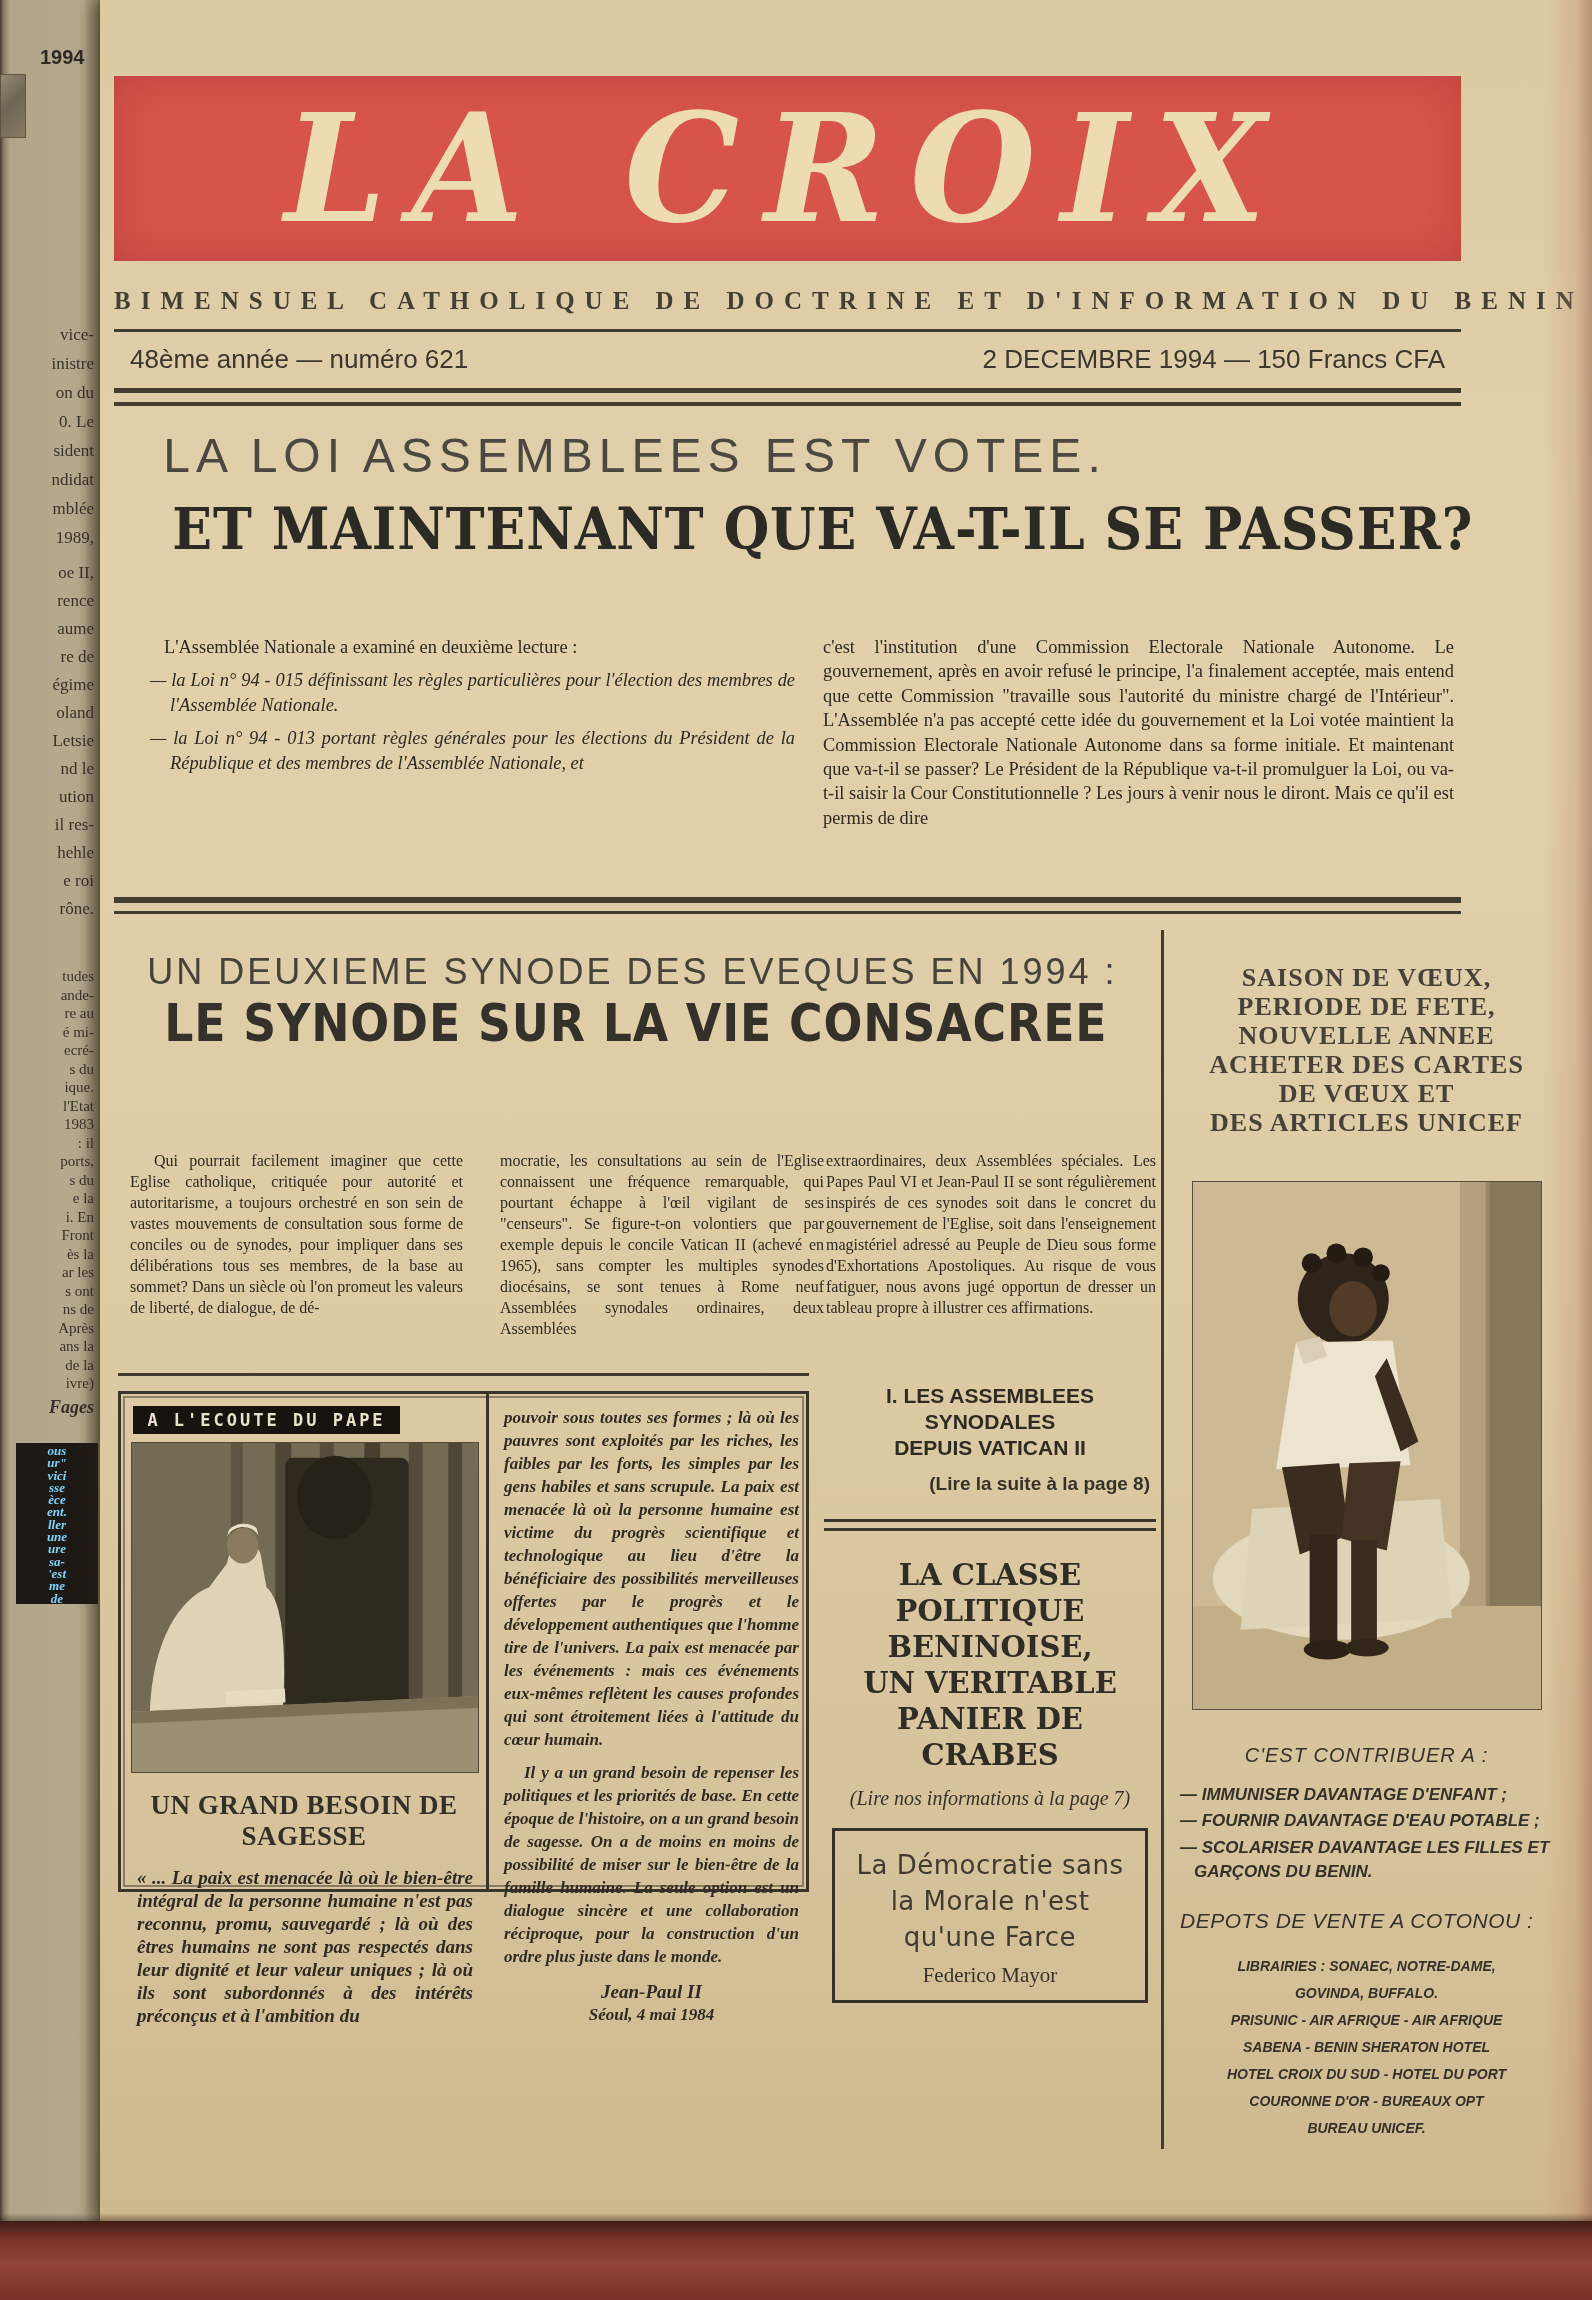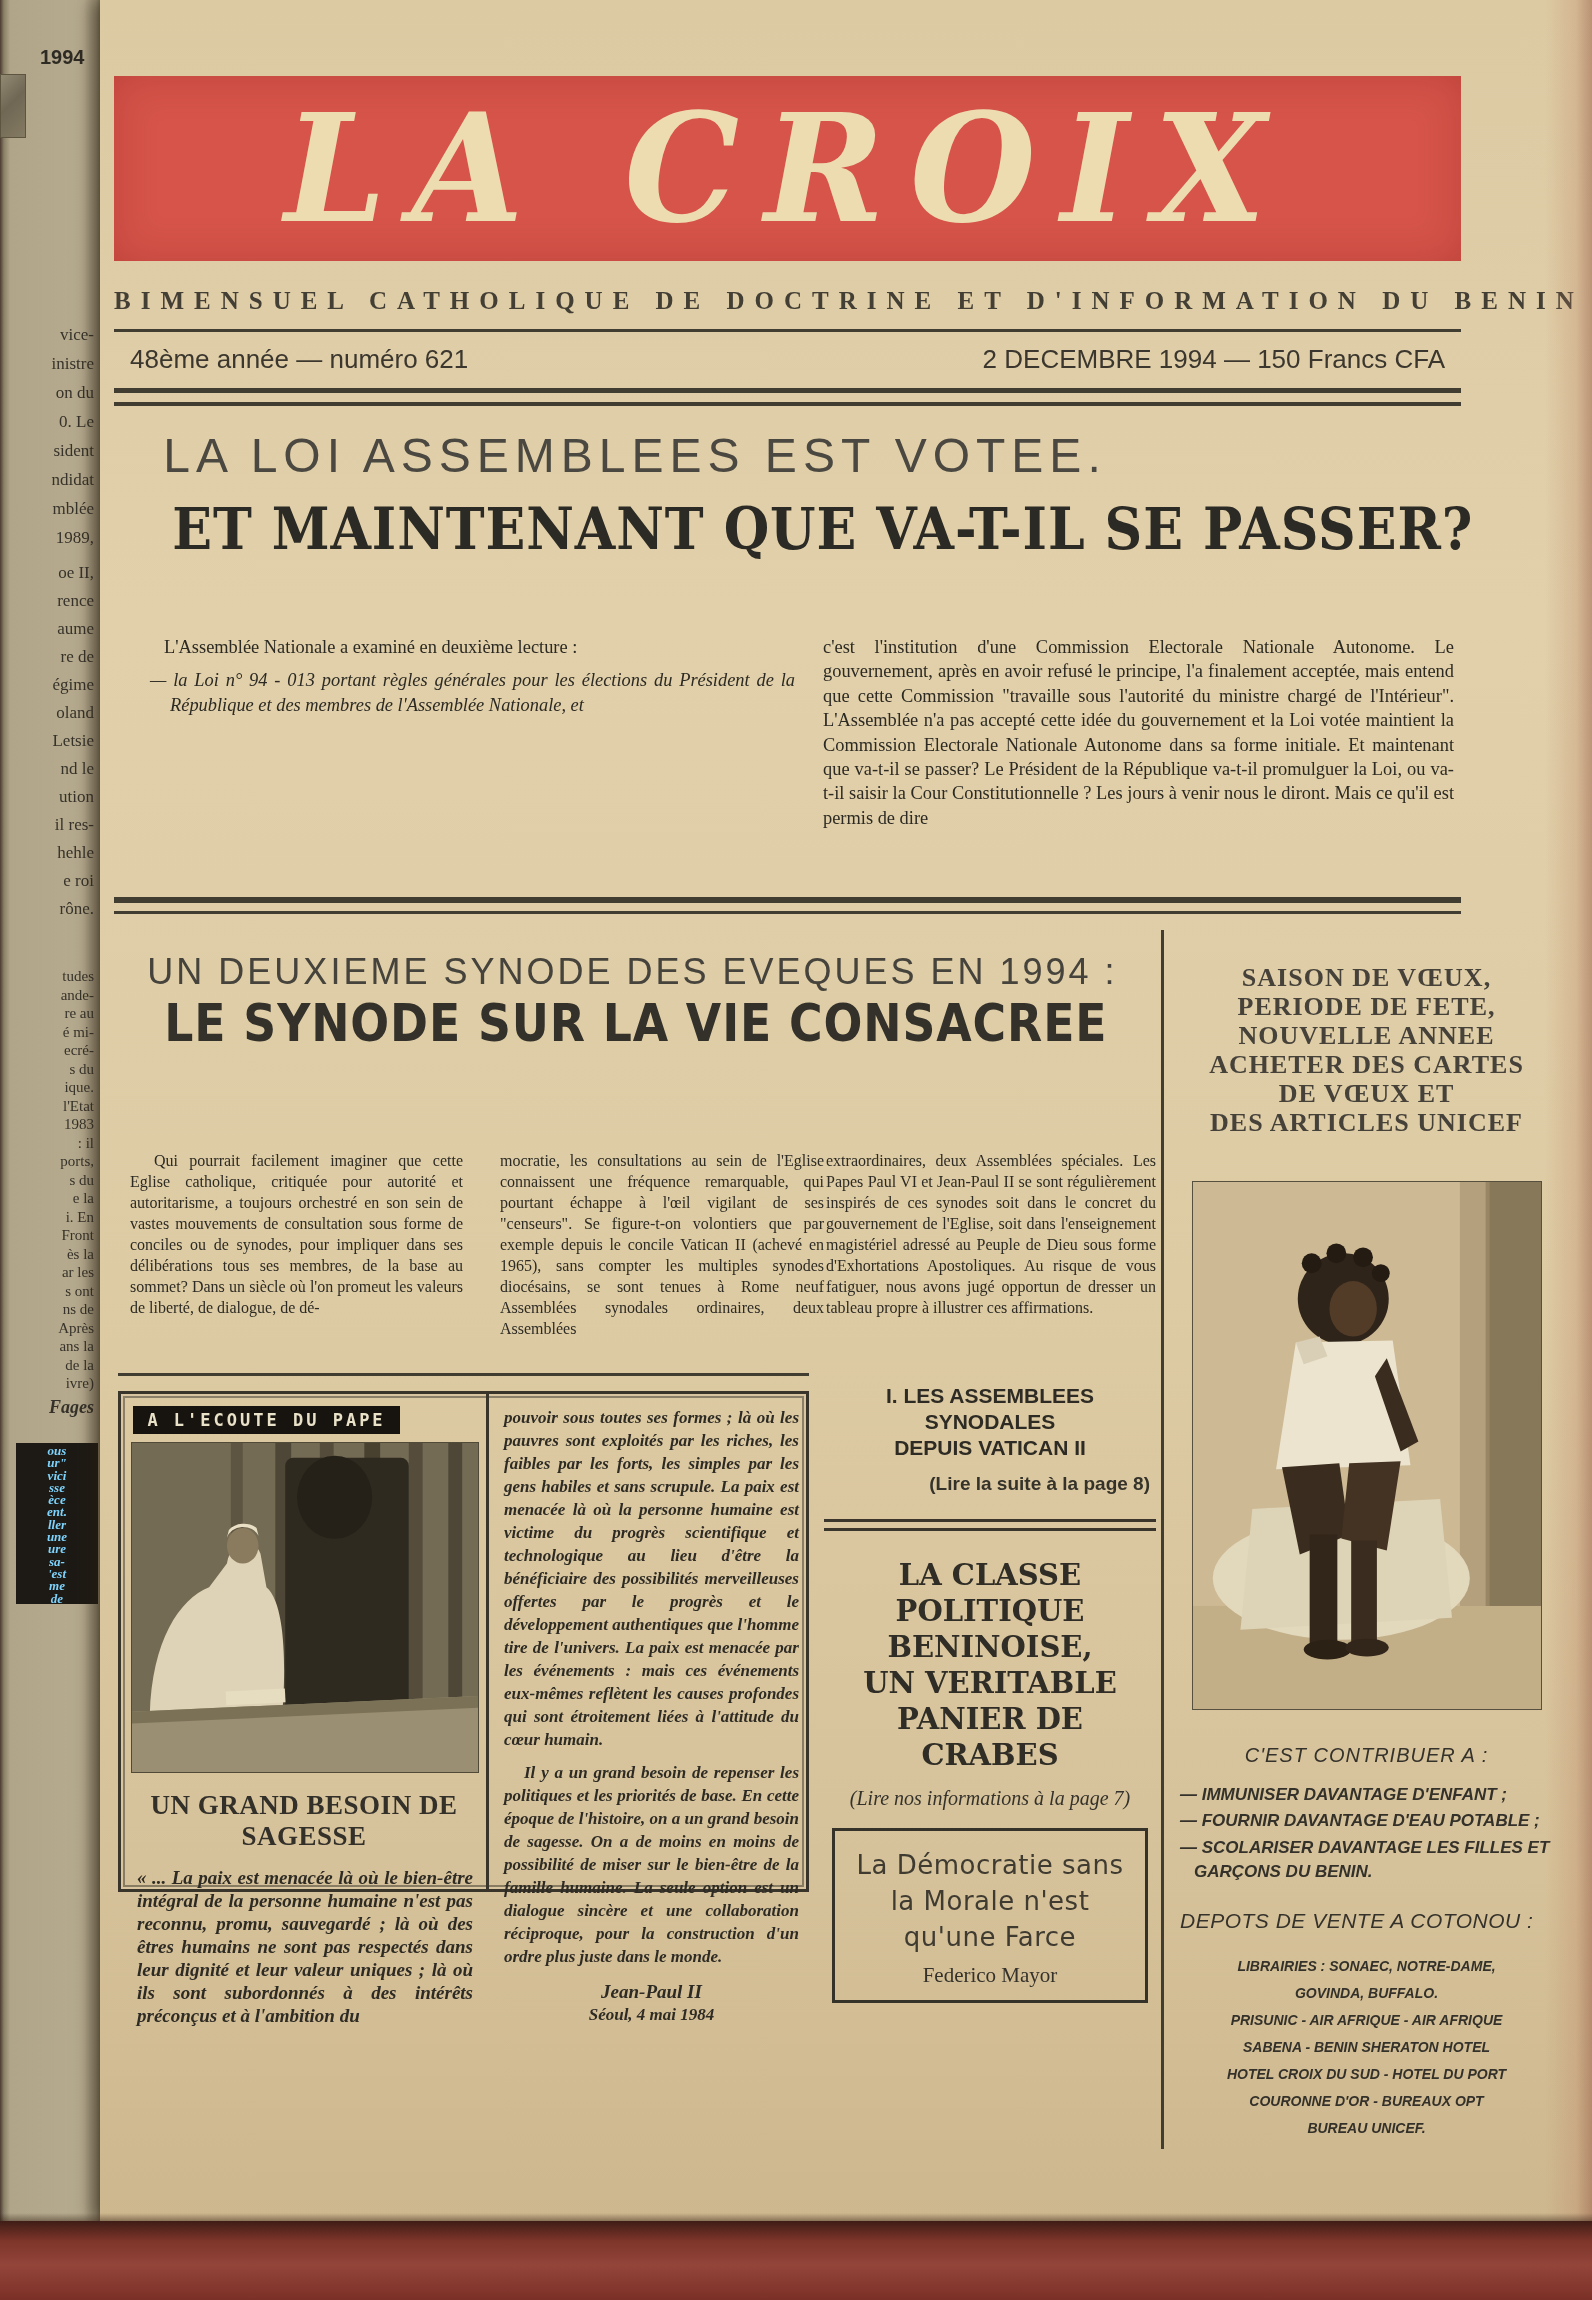--- a/index.html
+++ b/index.html
@@ -225,20 +225,21 @@
     <div class="rule r-b" data-name="header-rule-thick"></div>
     <div class="rule r-c" data-name="header-rule-thin"></div>
 
     <div class="lead-kicker" data-name="lead-kicker">LA LOI ASSEMBLEES EST VOTEE.</div>
     <div class="lead-headline" data-name="lead-headline">
       <span data-name="lead-headline-text">ET MAINTENANT QUE VA-T-IL SE PASSER?</span>
     </div>
 
     <div class="lead-col a" data-name="lead-column-left">
       <p class="indent" data-name="lead-paragraph-intro">L'Assemblée Nationale a examiné en deuxième lecture :</p>
+      <p class="item" data-name="lead-law-item-1">— la Loi n° 94 - 015 définissant les règles particulières pour l'élection des membres de l'Assemblée Nationale.</p>
       <p class="item" data-name="lead-law-item-2">— la Loi n° 94 - 013 portant règles générales pour les élections du Président de la République et des membres de l'Assemblée Nationale, et</p>
     </div>
     <div class="lead-col b" data-name="lead-column-right">
       <p data-name="lead-paragraph-continuation">c'est l'institution d'une Commission Electorale Nationale Autonome. Le gouvernement, après en avoir refusé le principe, l'a finalement acceptée, mais entend que cette Commission "travaille sous l'autorité du ministre chargé de l'Intérieur". L'Assemblée n'a pas accepté cette idée du gouvernement et la Loi votée maintient la Commission Electorale Nationale Autonome dans sa forme initiale. Et maintenant que va-t-il se passer? Le Président de la République va-t-il promulguer la Loi, ou va-t-il saisir la Cour Constitutionnelle ? Les jours à venir nous le diront. Mais ce qu'il est permis de dire</p>
     </div>
 
     <div class="rule r-d" data-name="section-divider-thick"></div>
     <div class="rule r-e" data-name="section-divider-thin"></div>
 
     <div class="syn-kicker" data-name="synode-kicker">UN DEUXIEME SYNODE DES EVEQUES EN 1994 :</div>

